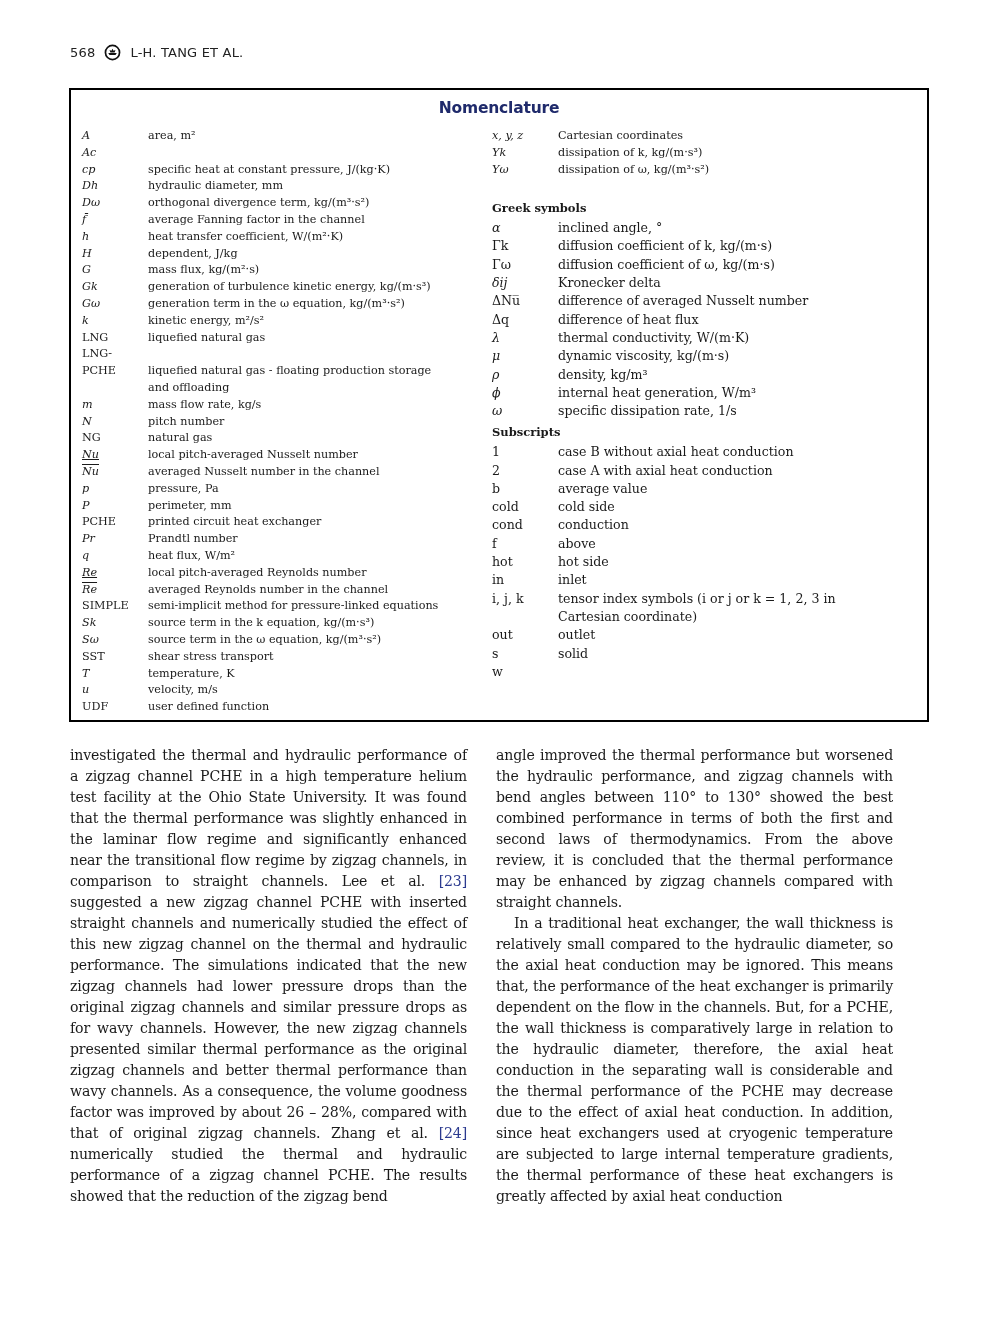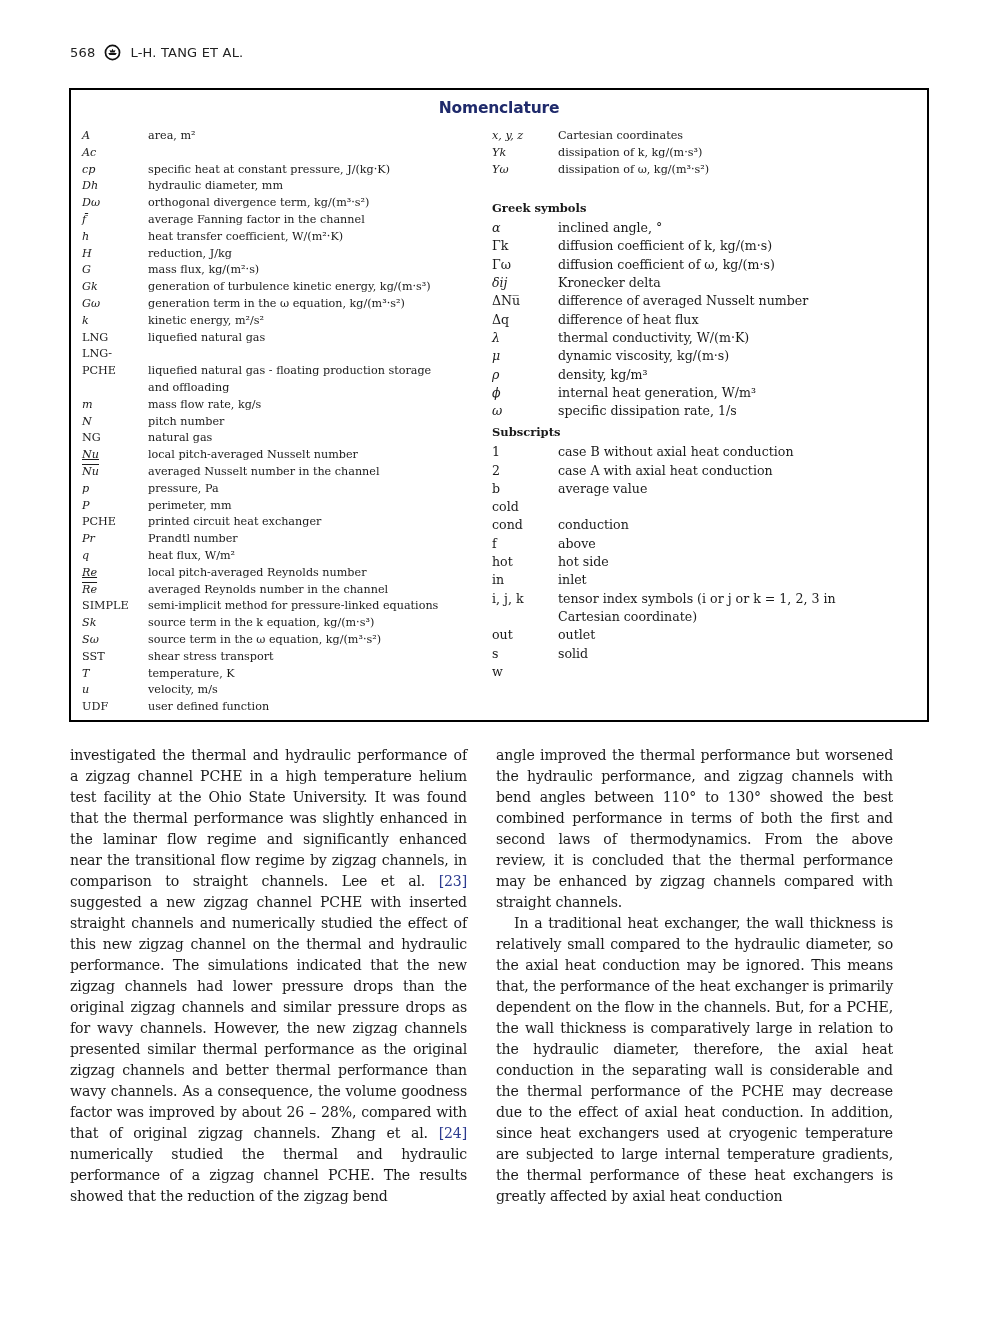--- a/index.html
+++ b/index.html
@@ -73,21 +73,21 @@
       <div class="nom-row">
         <span class="sym">f̄</span>
         <span class="def">average Fanning factor in the channel</span>
       </div>
       <div class="nom-row">
         <span class="sym">h</span>
         <span class="def">heat transfer coefficient, W/(m²·K)</span>
       </div>
       <div class="nom-row">
         <span class="sym">H</span>
-        <span class="def">reduction, J/kg</span>
+        <span class="def">dependent, J/kg</span>
       </div>
       <div class="nom-row">
         <span class="sym">G</span>
         <span class="def">mass flux, kg/(m²·s)</span>
       </div>
       <div class="nom-row">
         <span class="sym">Gk</span>
         <span class="def">generation of turbulence kinetic energy, kg/(m·s³)</span>
       </div>
       <div class="nom-row">
@@ -264,20 +264,21 @@
         <div class="nom-row">
           <span class="sym up">2</span>
           <span class="def">case A with axial heat conduction</span>
         </div>
         <div class="nom-row">
           <span class="sym up">b</span>
           <span class="def">average value</span>
         </div>
         <div class="nom-row">
           <span class="sym up">cold</span>
+          <span class="def">cold side</span>
         </div>
         <div class="nom-row">
           <span class="sym up">cond</span>
           <span class="def">conduction</span>
         </div>
         <div class="nom-row">
           <span class="sym up">f</span>
           <span class="def">above</span>
         </div>
         <div class="nom-row">

